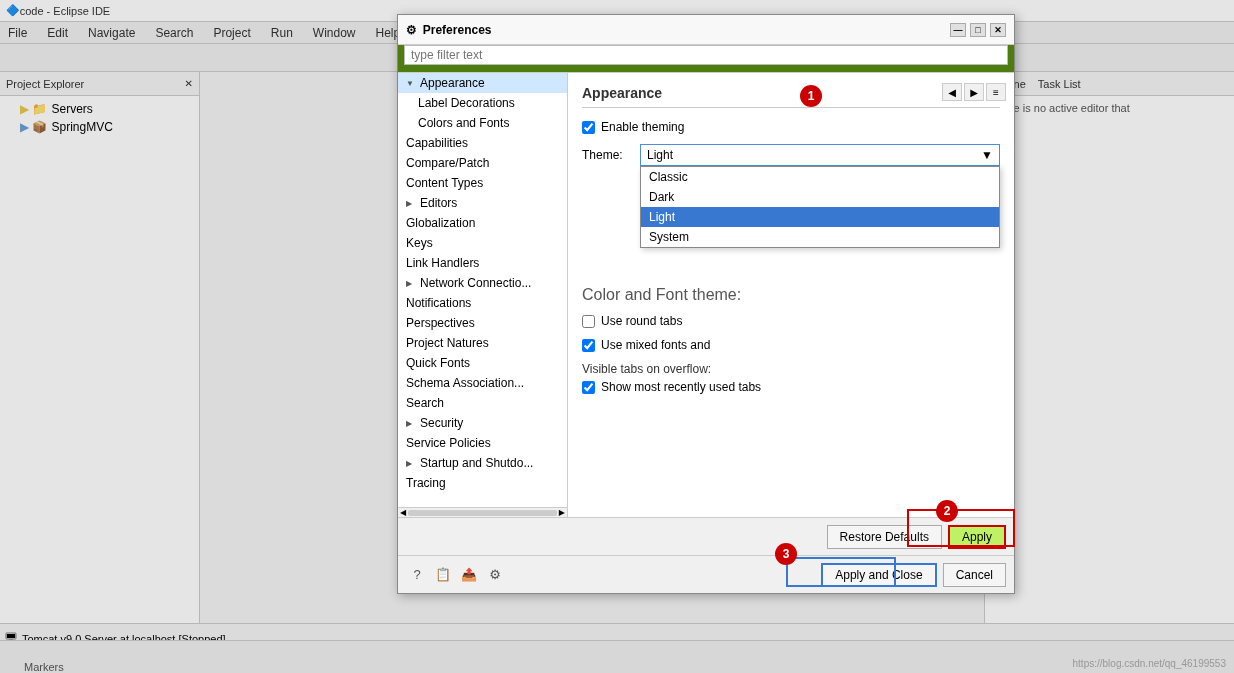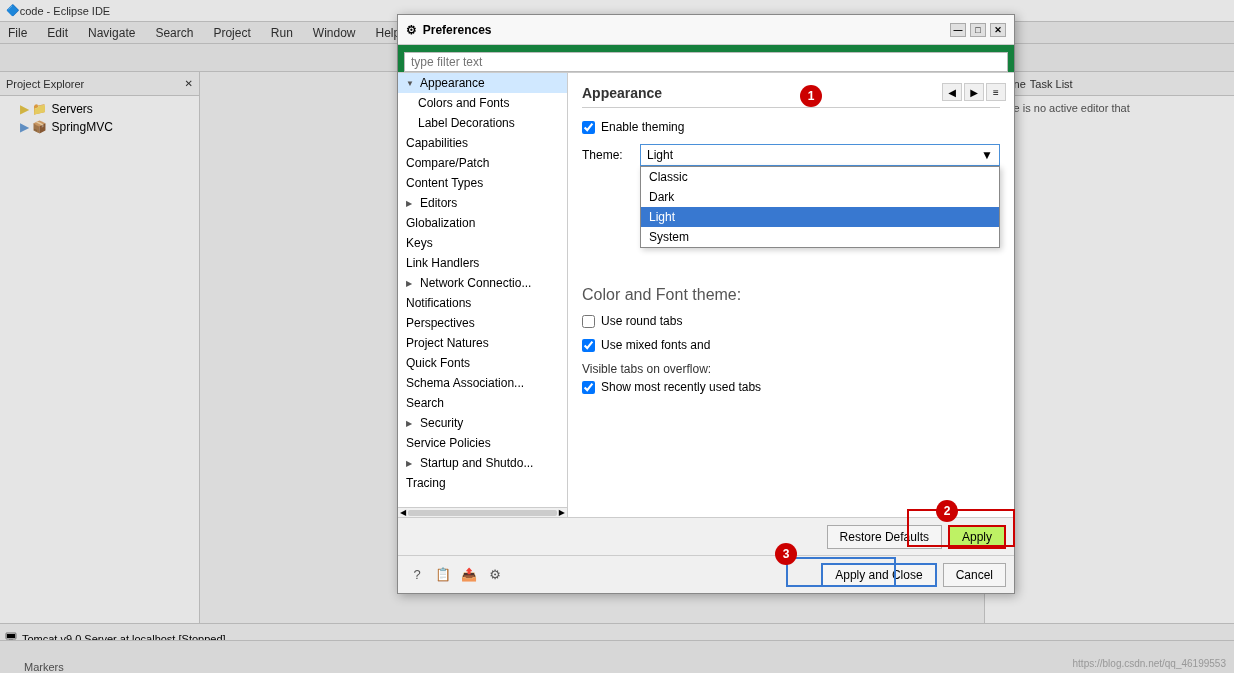--- a/index.html
+++ b/index.html
@@ -177,24 +177,24 @@
       cursor: pointer;
       display: flex;
       align-items: center;
       justify-content: center;
       font-size: 9px;
     }
 
     
     .dialog-filter {
       height: 28px;
-      background: #15803d;
+      background: #4d7c0f;
       border-bottom: 1px solid #ccc;
       display: flex;
-      align-items: flex-end;
+      align-items: flex-start;
       padding: 0 6px;
       flex-shrink: 0;
     }
 
     .filter-input {
       width: 100%;
       border: 1px solid #bbb;
       padding: 2px 6px;
       font-size: 12px;
       color: #999;
@@ -496,21 +496,21 @@
       <div class="tree-item indent1">
         <span class="project-icon">▶ 📦</span>
         <span>SpringMVC</span>
       </div>
     </div>
   </div>
 
   <div class="ide-right-panel">
     <div class="panel-tab">
       <span>Outline</span>
-      <span style="margin-left:0;">Task List</span>
+      <span style="margin-left:8px;">Task List</span>
     </div>
     <div style="padding:6px; font-size:11px; color:#555;">
       <span>There is no active editor that</span>
     </div>
   </div>
 
   <div style="position:absolute; bottom:20px; left:0; right:0; height:30px; background:#f4f4f4; border-top:1px solid #ccc; display:flex; align-items:center; padding: 0 4px; font-size:11px;">
     <span>🖥</span>
     <span style="margin-left:4px;">Tomcat v9.0 Server at localhost  [Stopped]</span>
   </div>
@@ -548,24 +548,24 @@
 
     <div class="dialog-body">
 
       <div class="dialog-nav" style="position:relative;">
 
         <div class="nav-item parent selected">
           <span class="expand-icon">▼</span>
           <span>Appearance</span>
         </div>
         <div class="nav-item child">
+          <span>Label Decorations</span>
+        </div>
+        <div class="nav-item child">
           <span>Colors and Fonts</span>
-        </div>
-        <div class="nav-item child">
-          <span>Label Decorations</span>
         </div>
         <div class="nav-item">
           <span>Capabilities</span>
         </div>
         <div class="nav-item">
           <span>Compare/Patch</span>
         </div>
         <div class="nav-item">
           <span>Content Types</span>
         </div>

